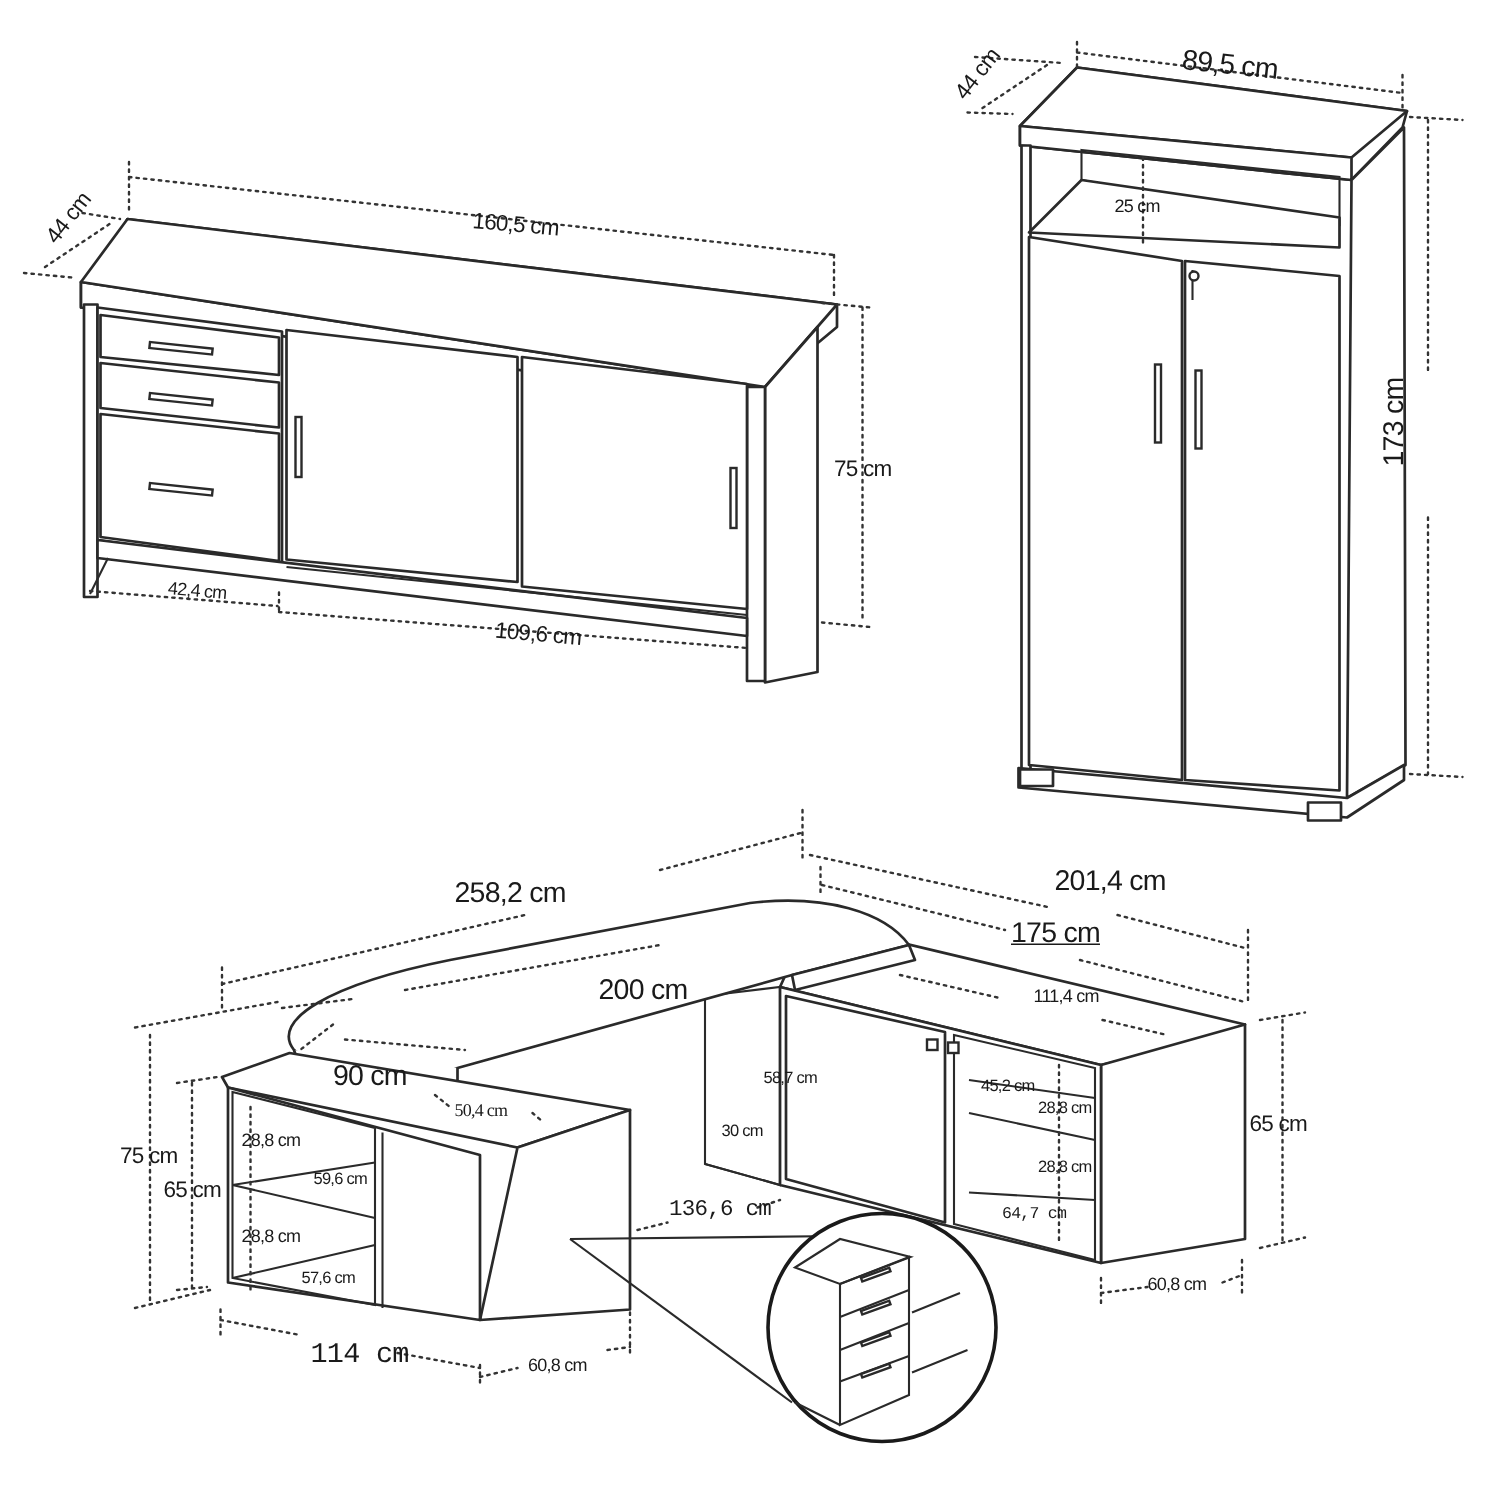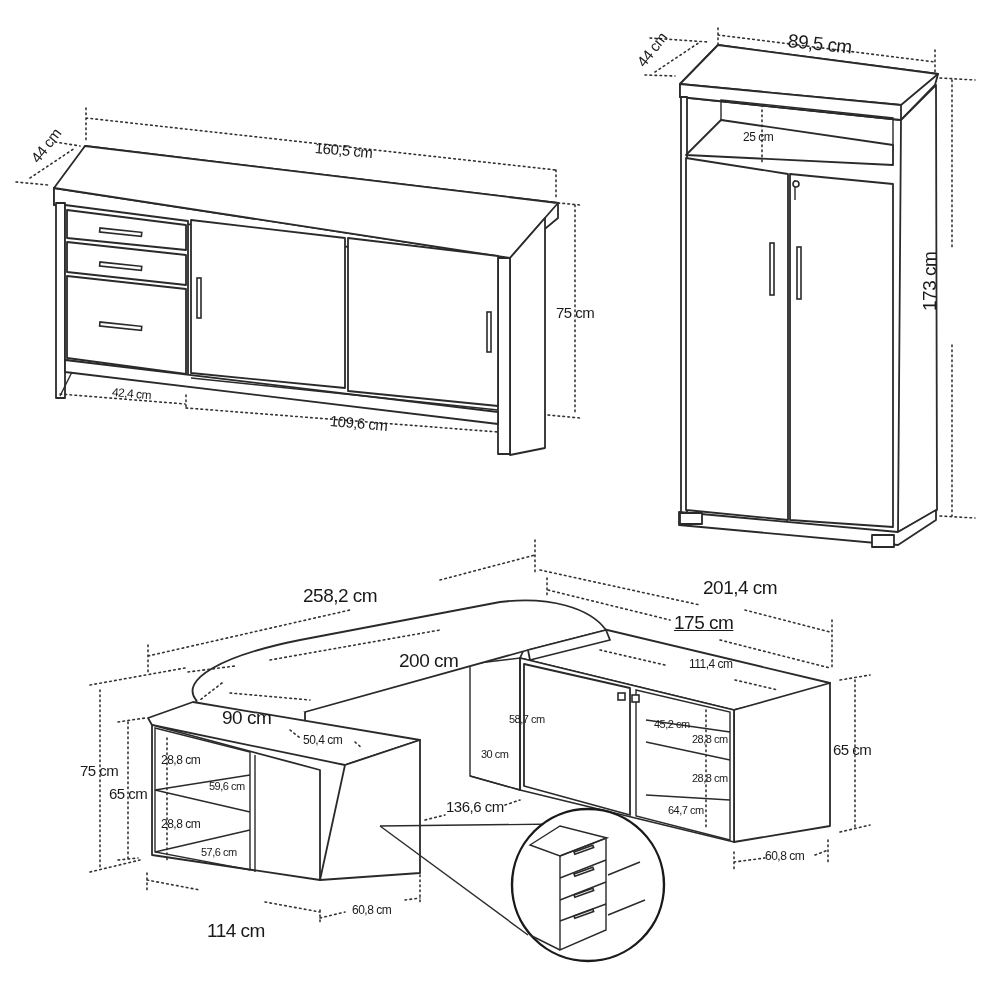--- a/index.html
+++ b/index.html
@@ -162,30 +162,30 @@
 <span class="lbl med" style="left:640px;top:56px;transform:rotate(-52deg);">44 cm</span>
 <span class="lbl big" style="left:930px;top:300px;transform:rotate(-90deg);">173 cm</span>
 <span class="lbl sm" style="left:743px;top:130px;text-align:center;">25 cm</span>
 
 <span class="lbl big" style="left:303px;top:585px;">258,2 cm</span>
 <span class="lbl big" style="left:703px;top:577px;">201,4 cm</span>
 <span class="lbl big" style="left:674px;top:612px;text-decoration:underline;">175 cm</span>
 <span class="lbl sm" style="left:689px;top:657px;">111,4 cm</span>
 <span class="lbl big" style="left:363px;top:650px;margin-left:36px;">200 cm</span>
 <span class="lbl big" style="left:222px;top:668px;margin-top:39px;">90 cm</span>
-<span class="lbl sm" style="left:303px;top:733px;">50,4 cm</span>
-<span class="lbl med" style="left:446px;top:798px;">136,6 cm</span>
+<span class="lbl sm" style="left:303px;top:733px;font-family:Liberation Serif, serif;">50,4 cm</span>
+<span class="lbl med" style="left:446px;top:798px;font-family:Liberation Mono, monospace;">136,6 cm</span>
 <span class="lbl med" style="left:80px;top:762px;">75 cm</span>
 <span class="lbl med" style="left:109px;top:785px;">65 cm</span>
-<span class="lbl big" style="left:207px;top:920px;">114 cm</span>
+<span class="lbl big" style="left:207px;top:892px;font-family:Liberation Mono, monospace;">114 cm</span>
 <span class="lbl sm" style="left:352px;top:903px;">60,8 cm</span>
 <span class="lbl sm" style="left:161px;top:753px;">28,8 cm</span>
 <span class="lbl xs" style="left:209px;top:780px;">59,6 cm</span>
 <span class="lbl sm" style="left:161px;top:817px;">28,8 cm</span>
 <span class="lbl xs" style="left:201px;top:846px;">57,6 cm</span>
 <span class="lbl xs" style="left:477px;top:713px;padding-left:32px;">58,7 cm</span>
 <span class="lbl xs" style="left:481px;top:748px;">30 cm</span>
 <span class="lbl med" style="left:833px;top:741px;">65 cm</span>
 <span class="lbl sm" style="left:765px;top:849px;">60,8 cm</span>
 <span class="lbl xs" style="left:654px;top:718px;">45,2 cm</span>
 <span class="lbl xs" style="left:692px;top:733px;">28,8 cm</span>
 <span class="lbl xs" style="left:692px;top:772px;">28,8 cm</span>
-<span class="lbl xs" style="left:668px;top:804px;">64,7 cm</span>
+<span class="lbl xs" style="left:668px;top:804px;font-family:Liberation Mono, monospace;">64,7 cm</span>
 
 </body></html>

